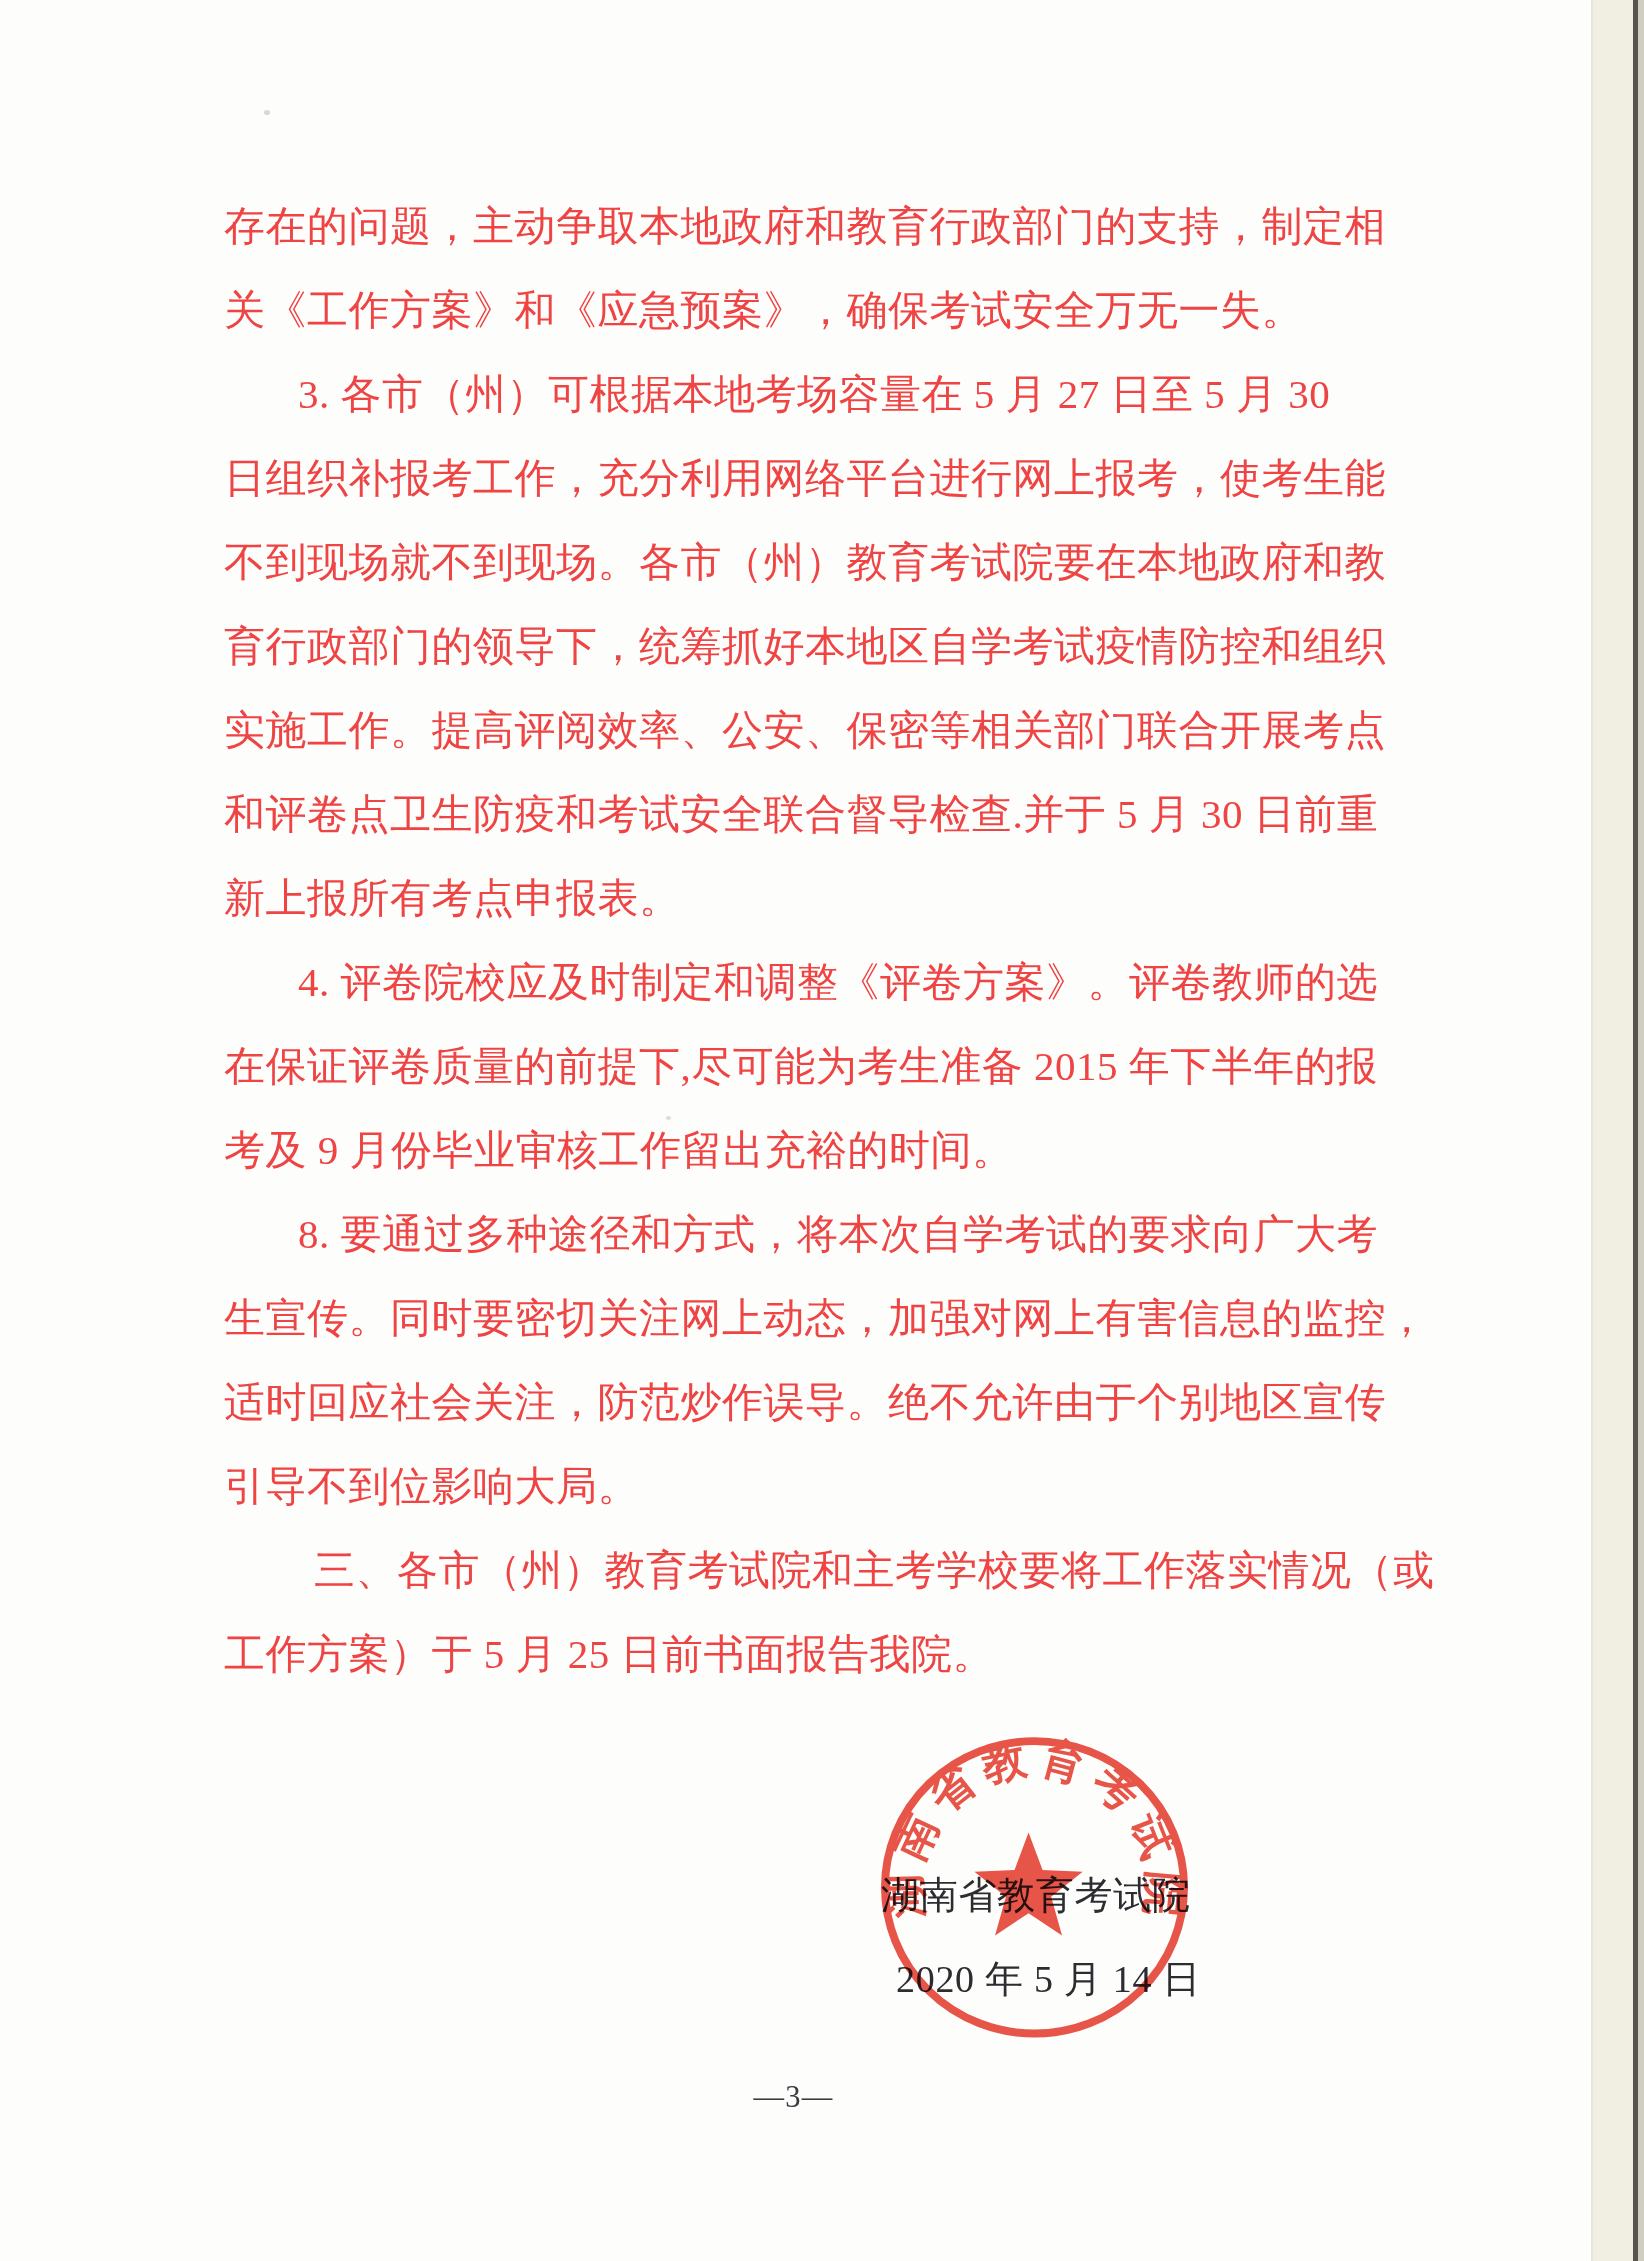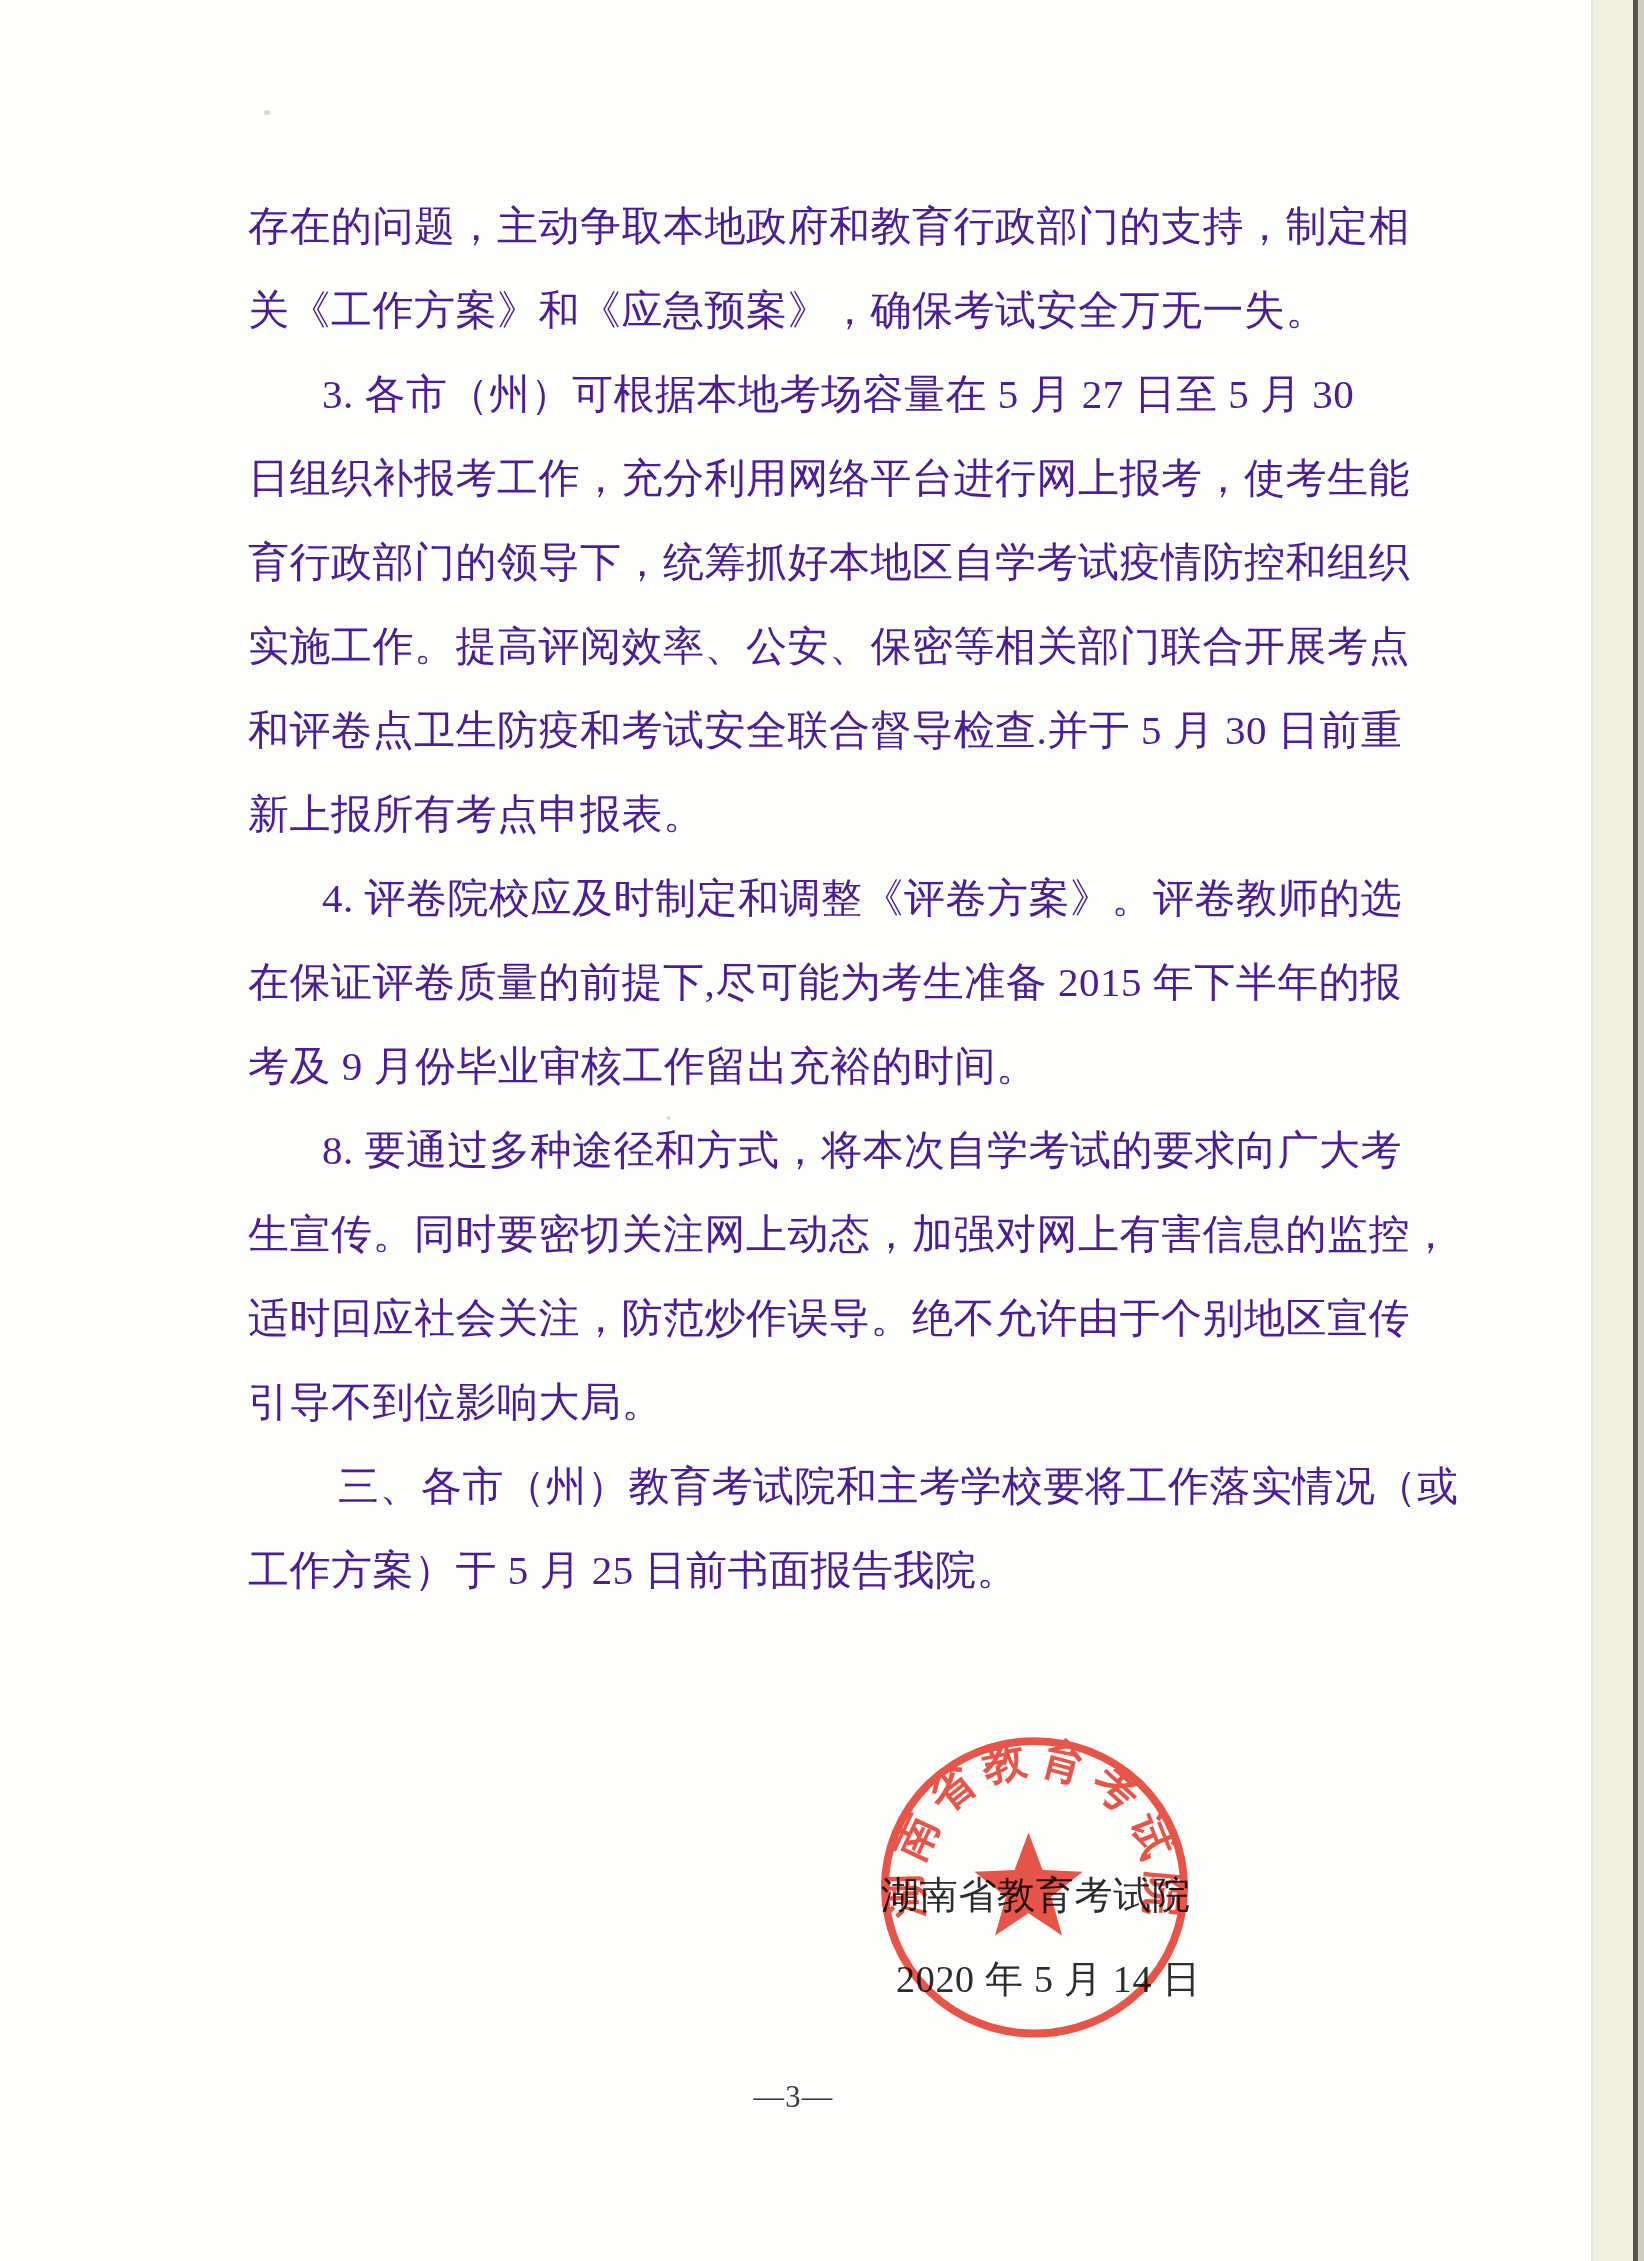--- a/index.html
+++ b/index.html
@@ -25,23 +25,22 @@
     background:#56554e;
   }
   .scan-edge-outer{
     position:absolute;top:0;right:0;width:6px;height:2261px;
     background:#cfcec0;
   }
   .body-text{
     position:absolute;left:224px;top:184px;width:1173px;
     font-size:41px;line-height:84px;
     letter-spacing:0.5px;
-    color:#4c1d95;
+    color:#ef4444;
     text-align:left;
-    margin-left:24px;
   }
   .line{white-space:nowrap;}
   .indent-0{text-indent:0;}
   .indent-1{text-indent:74px;}
   .indent-2{text-indent:90px;}
   .signature{
     position:absolute;left:881px;top:1870px;width:318px;
     font-size:38px;color:#2c2c31;letter-spacing:0.7px;white-space:nowrap;
   }
   .sig-date{
@@ -76,20 +75,21 @@
   <div class="scan-edge-outer"></div>
 
   <div class="speck1"></div>
   <div class="speck2"></div>
 
   <div class="body-text">
       <div class="line indent-0">存在的问题，主动争取本地政府和教育行政部门的支持，制定相</div>
       <div class="line indent-0">关《工作方案》和《应急预案》，确保考试安全万无一失。</div>
       <div class="line indent-1">3. 各市（州）可根据本地考场容量在 5 月 27 日至 5 月 30</div>
       <div class="line indent-0">日组织补报考工作，充分利用网络平台进行网上报考，使考生能</div>
+      <div class="line indent-0">不到现场就不到现场。各市（州）教育考试院要在本地政府和教</div>
       <div class="line indent-0">育行政部门的领导下，统筹抓好本地区自学考试疫情防控和组织</div>
       <div class="line indent-0">实施工作。提高评阅效率、公安、保密等相关部门联合开展考点</div>
       <div class="line indent-0">和评卷点卫生防疫和考试安全联合督导检查.并于 5 月 30 日前重</div>
       <div class="line indent-0">新上报所有考点申报表。</div>
       <div class="line indent-1">4. 评卷院校应及时制定和调整《评卷方案》。评卷教师的选</div>
       <div class="line indent-0">在保证评卷质量的前提下,尽可能为考生准备 2015 年下半年的报</div>
       <div class="line indent-0">考及 9 月份毕业审核工作留出充裕的时间。</div>
       <div class="line indent-1">8. 要通过多种途径和方式，将本次自学考试的要求向广大考</div>
       <div class="line indent-0">生宣传。同时要密切关注网上动态，加强对网上有害信息的监控，</div>
       <div class="line indent-0">适时回应社会关注，防范炒作误导。绝不允许由于个别地区宣传</div>

